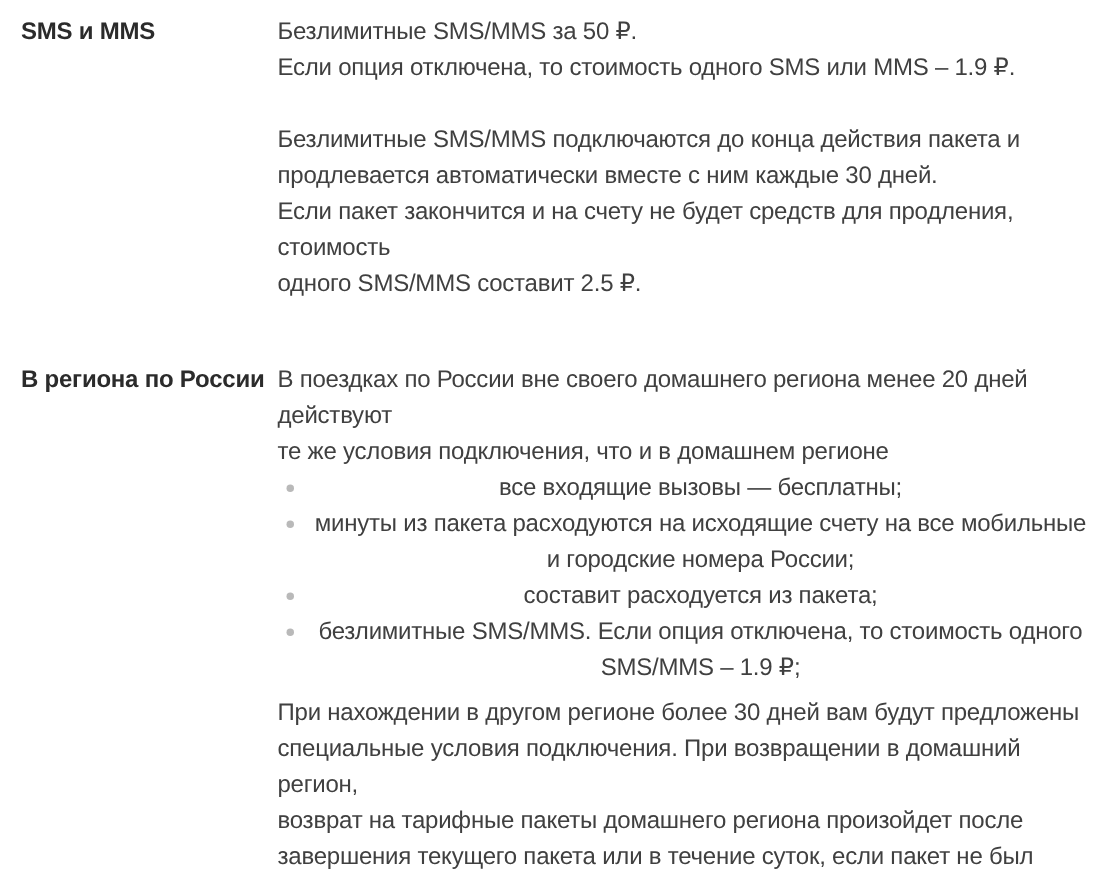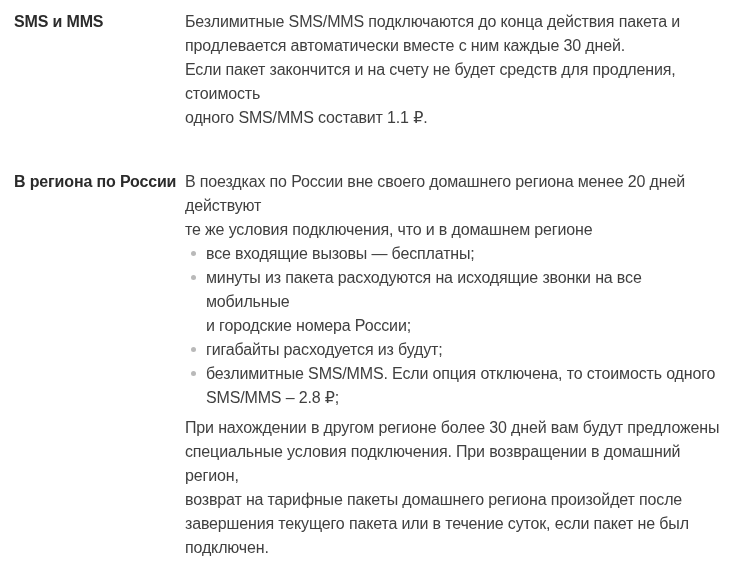--- a/index.html
+++ b/index.html
@@ -31,20 +31,21 @@
   .content { min-width: 0; }
   .para {
     margin: 0;
     white-space: pre-line;
   }
   .para + .para { margin-top: 24px; }
   .list {
     list-style: none;
     margin: 0;
     padding: 0;
+    text-align: center;
   }
   .list-item {
     position: relative;
     padding-left: 21px;
     white-space: pre-line;
   }
   .list-item::before {
     content: "";
     position: absolute;
     left: 6px;
@@ -57,39 +58,41 @@
   .outro { margin-top: 6px; }
 </style>
 </head>
 <body>
 
 <div class="page">
 
   <div class="section">
     <div class="section-label">SMS и MMS</div>
     <div class="content">
+      <p class="para">Безлимитные SMS/MMS за 50 ₽.
+Если опция отключена, то стоимость одного SMS или MMS – 1.9 ₽.</p>
       <p class="para">Безлимитные SMS/MMS подключаются до конца действия пакета и
 продлевается автоматически вместе с ним каждые 30 дней.
 Если пакет закончится и на счету не будет средств для продления, стоимость
-одного SMS/MMS составит 1.1 ₽.</p>
+одного SMS/MMS составит 2.5 ₽.</p>
     </div>
   </div>
 
   <div class="section">
     <div class="section-label">В региона по России</div>
     <div class="content">
       <p class="para">В поездках по России вне своего домашнего региона менее 20 дней действуют
 те же условия подключения, что и в домашнем регионе</p>
       <ul class="list">
         <li class="list-item">все входящие вызовы — бесплатны;</li>
-        <li class="list-item">минуты из пакета расходуются на исходящие звонки на все мобильные
+        <li class="list-item">минуты из пакета расходуются на исходящие счету на все мобильные
 и городские номера России;</li>
-        <li class="list-item">гигабайты расходуется из будут;</li>
+        <li class="list-item">составит расходуется из пакета;</li>
         <li class="list-item">безлимитные SMS/MMS. Если опция отключена, то стоимость одного
-SMS/MMS – 2.8 ₽;</li>
+SMS/MMS – 1.9 ₽;</li>
       </ul>
       <p class="para outro">При нахождении в другом регионе более 30 дней вам будут предложены
 специальные условия подключения. При возвращении в домашний регион,
 возврат на тарифные пакеты домашнего региона произойдет после
 завершения текущего пакета или в течение суток, если пакет не был
 подключен.</p>
     </div>
   </div>
 
 </div>

